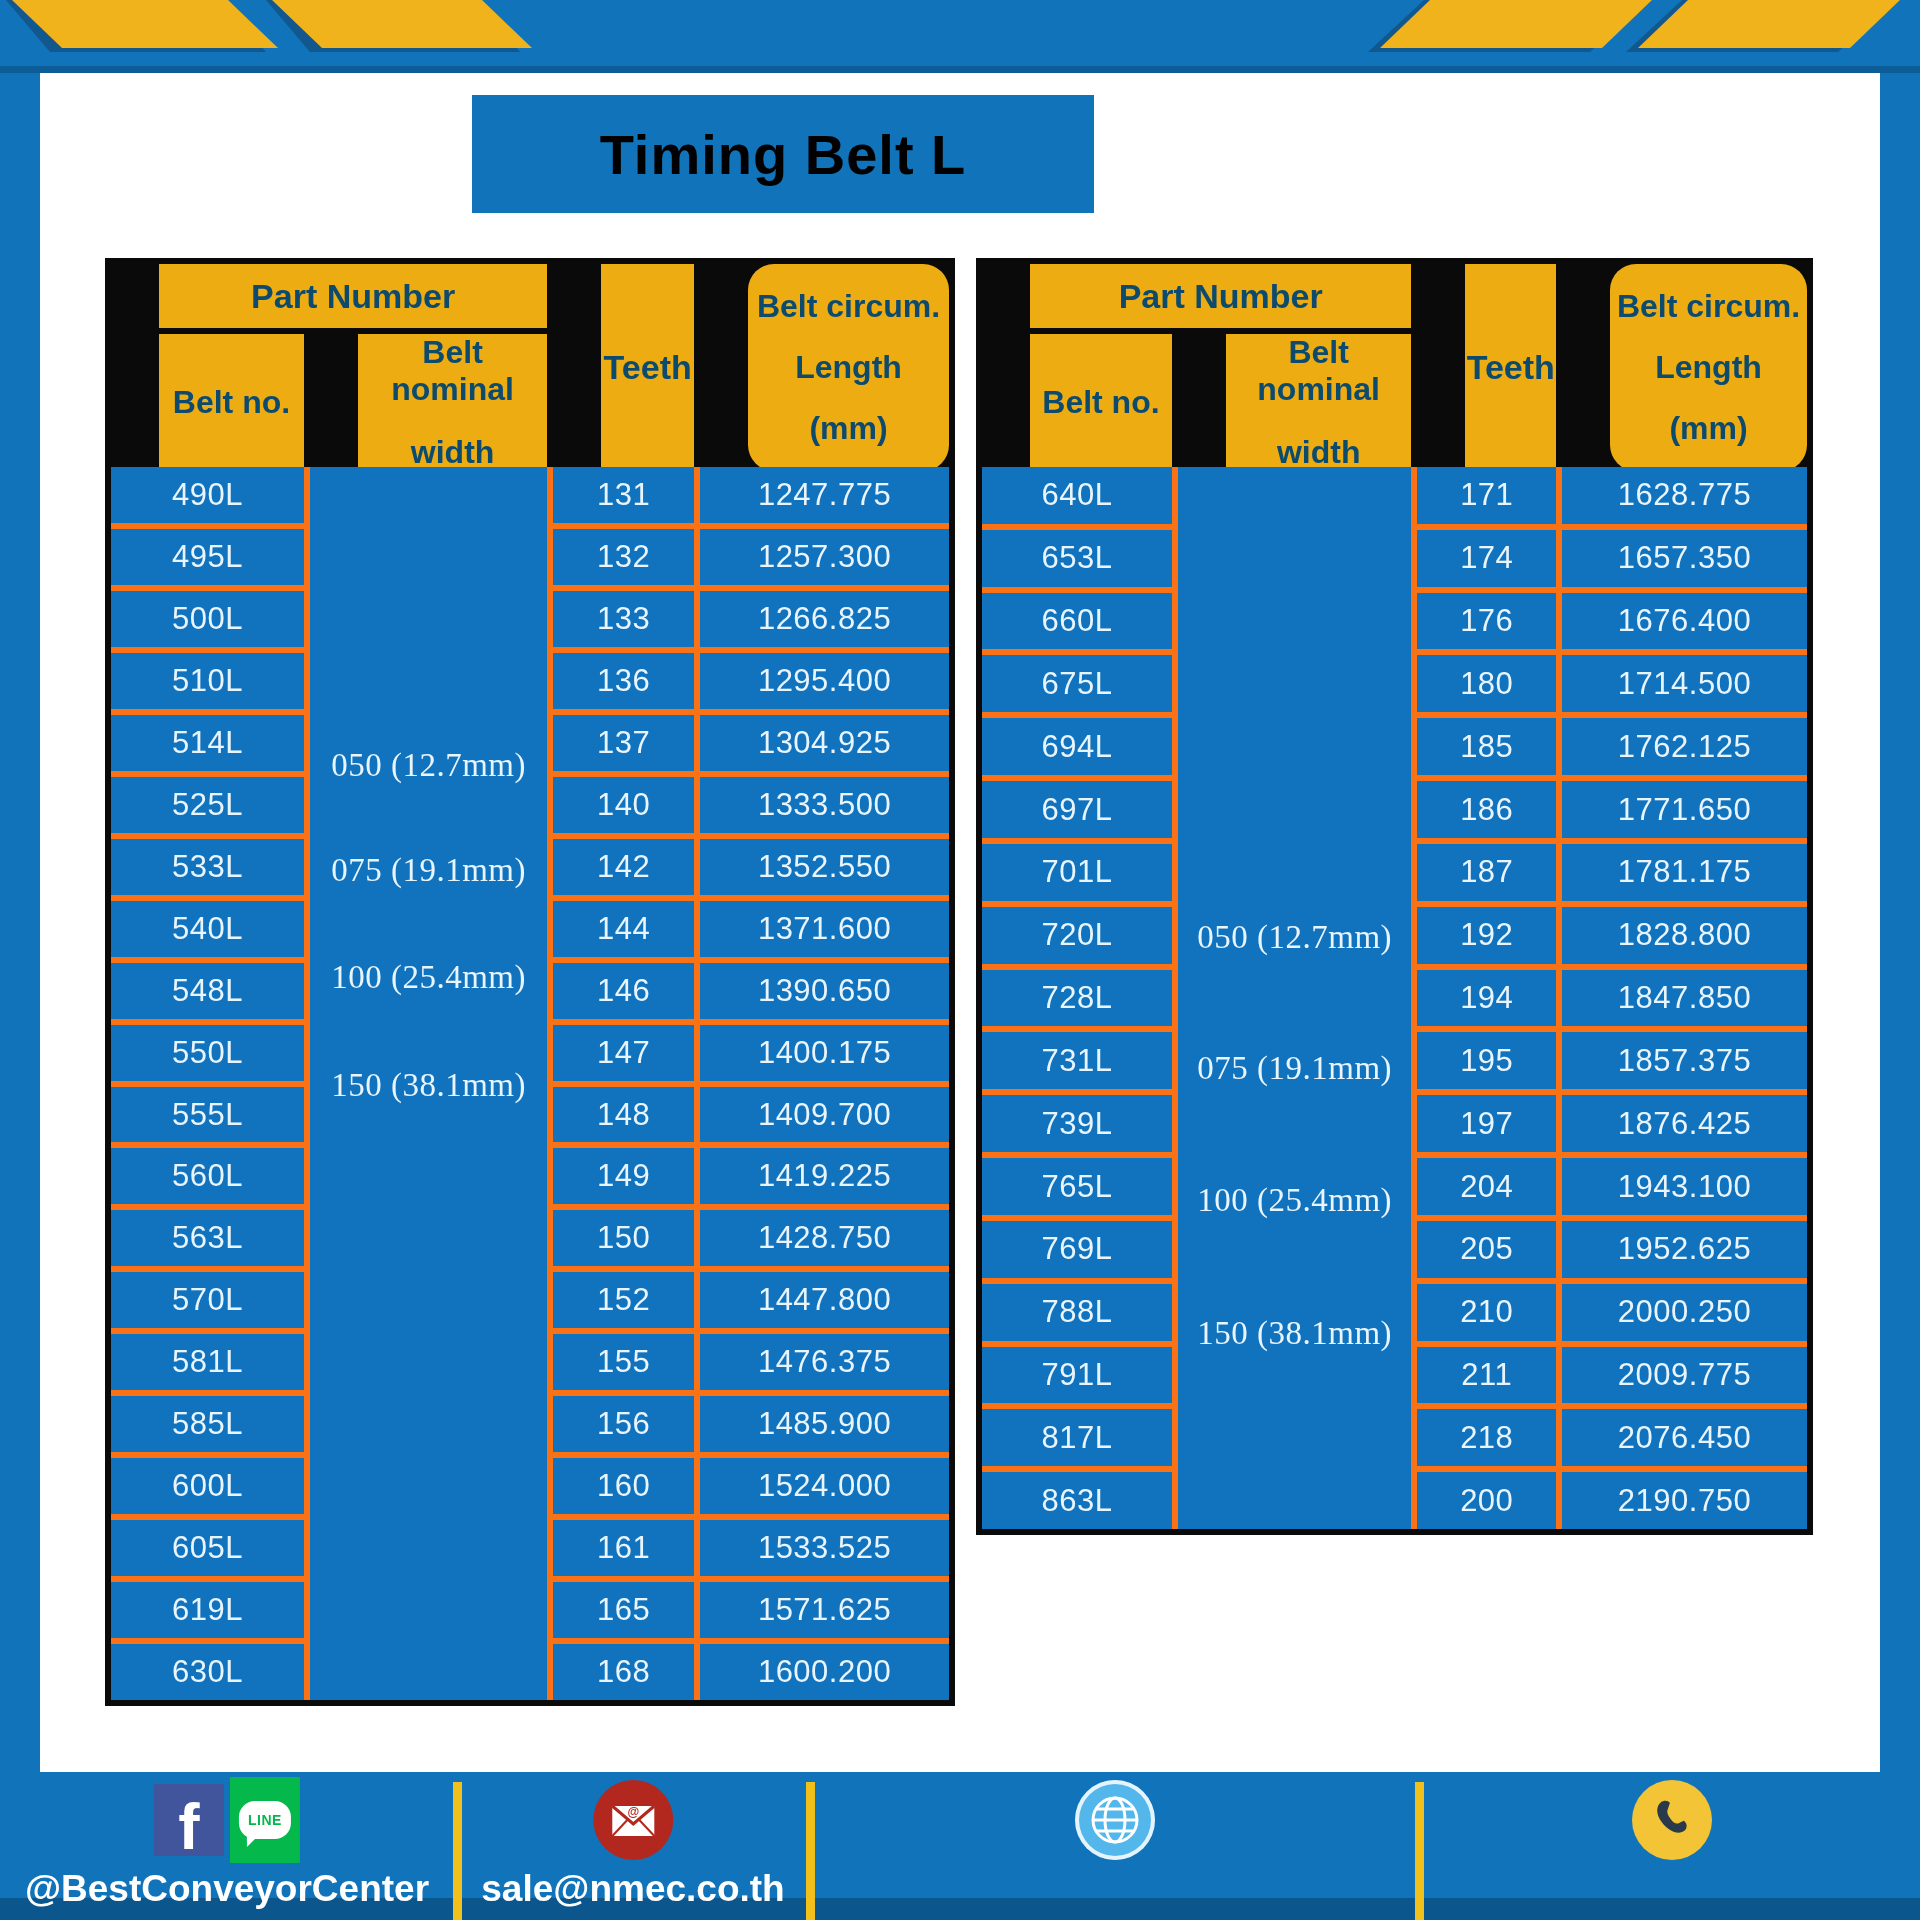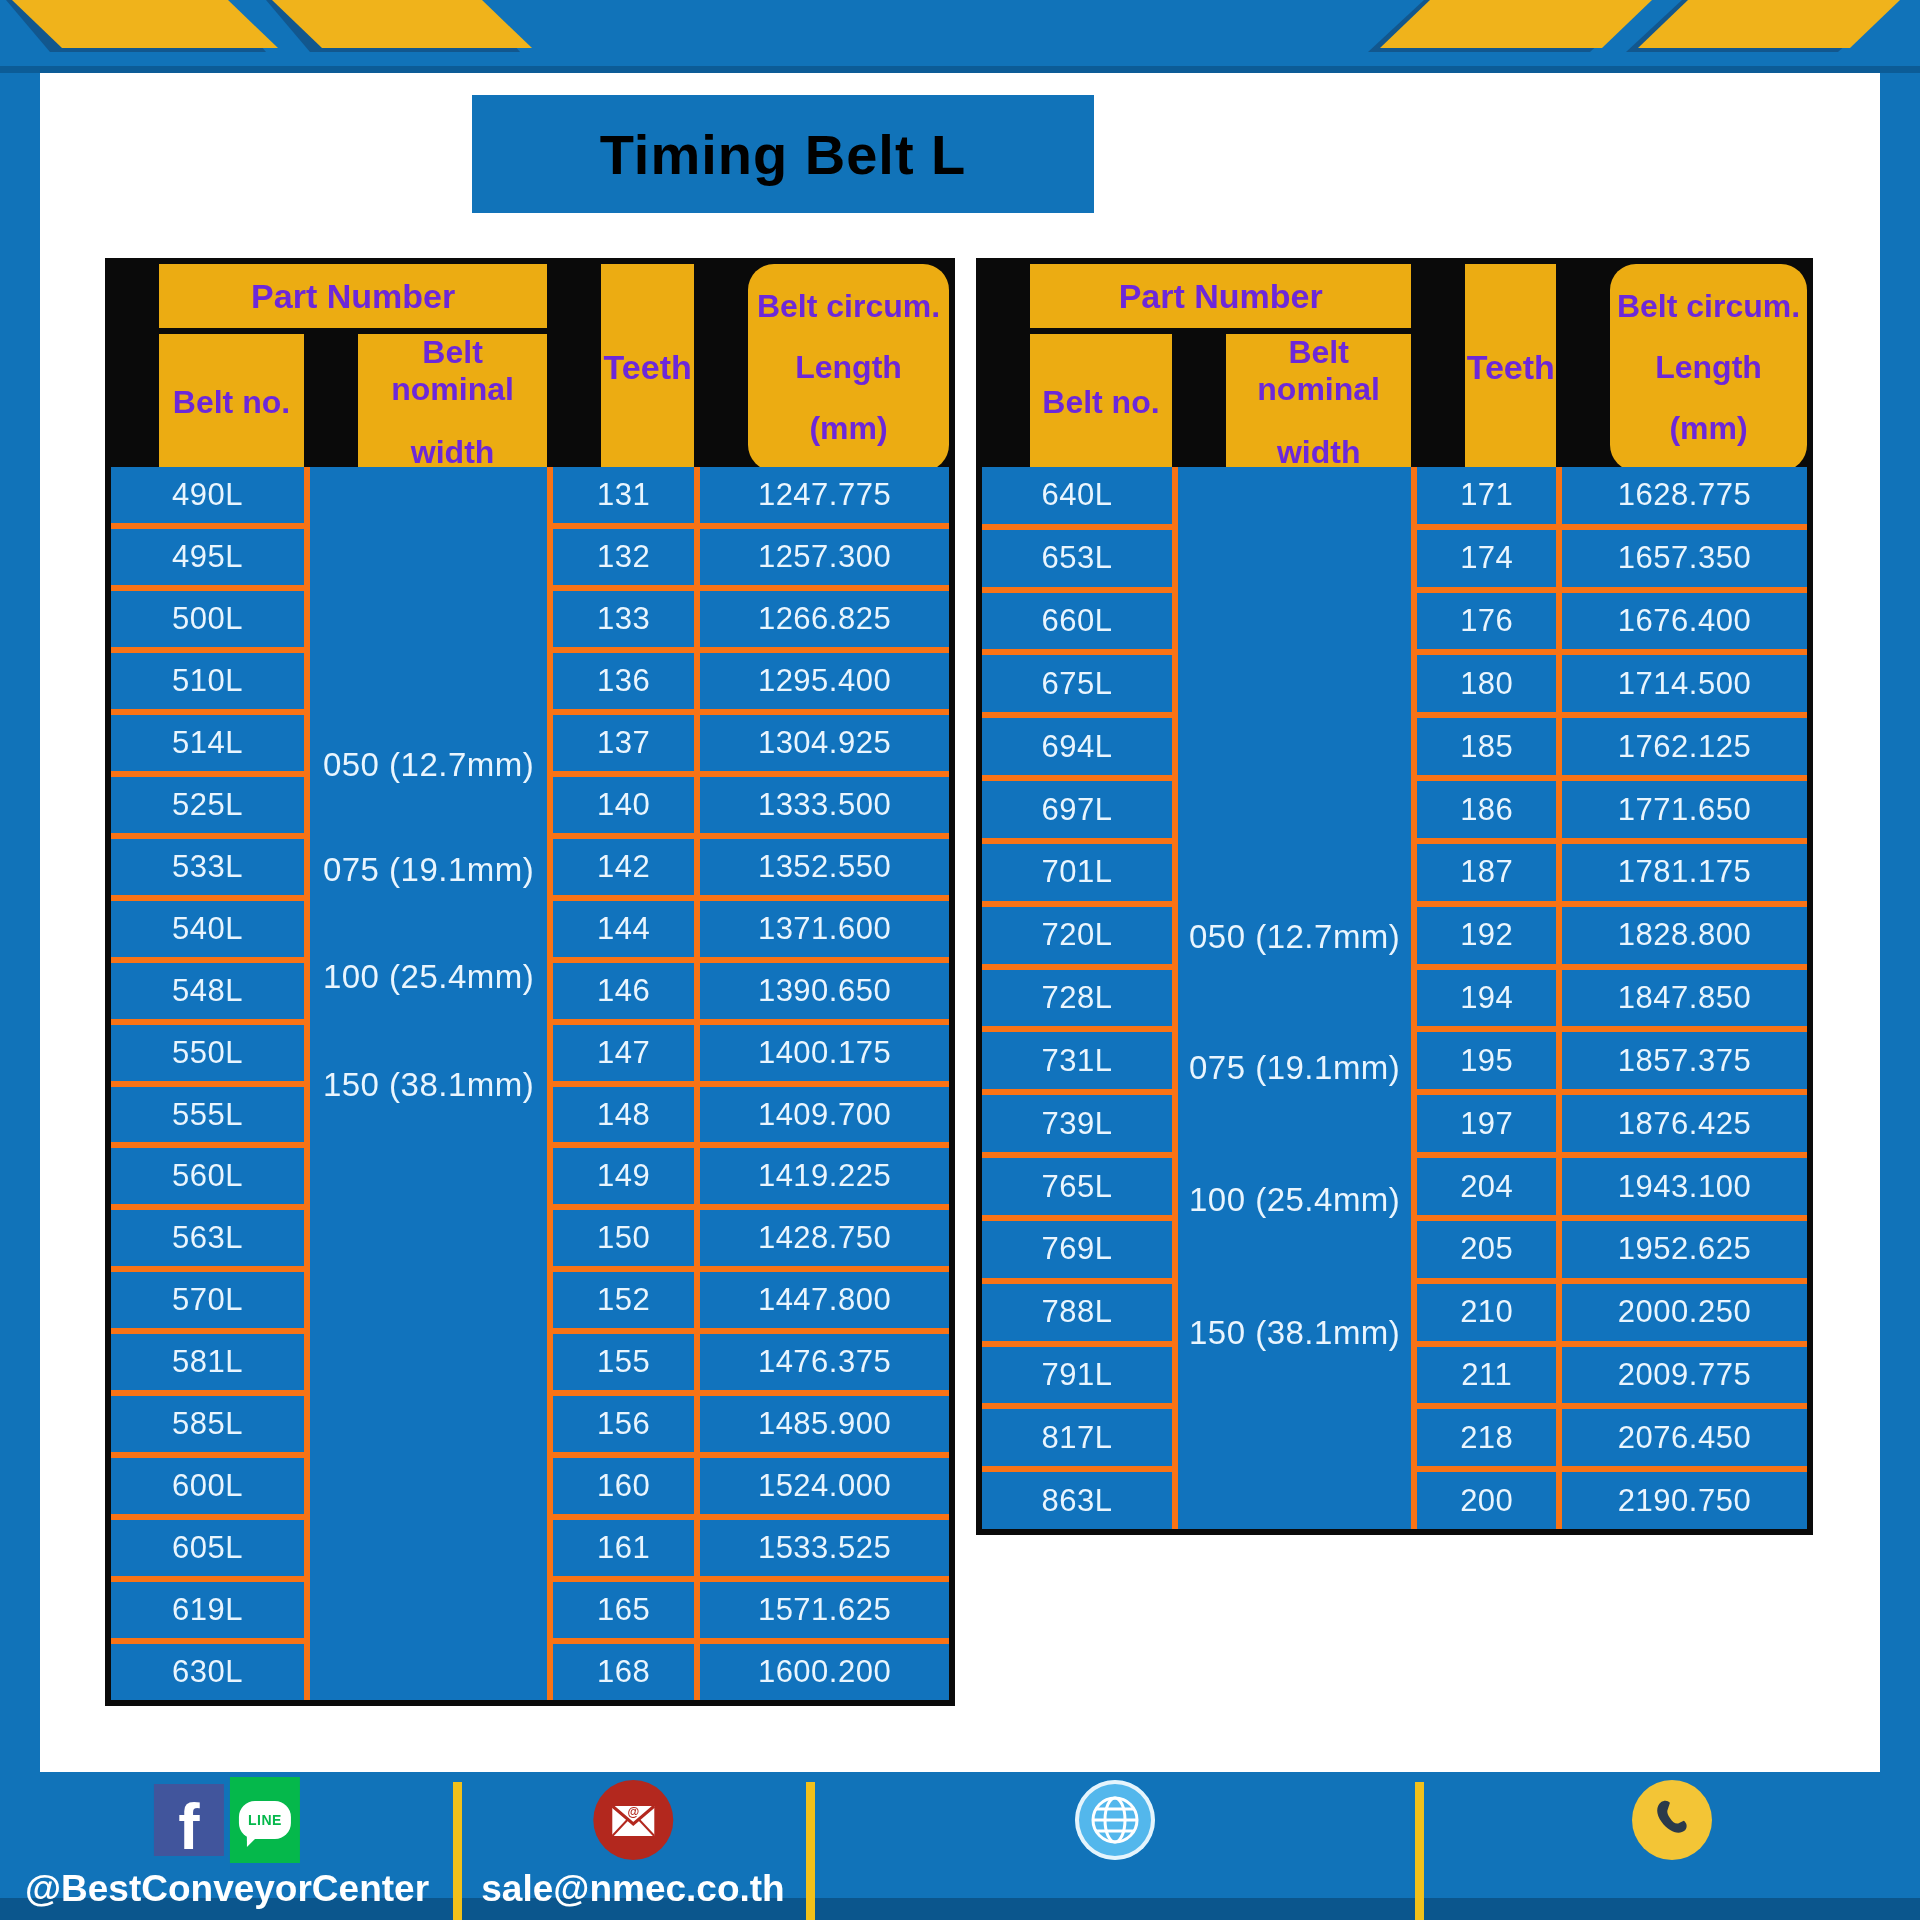--- a/index.html
+++ b/index.html
@@ -25,38 +25,38 @@
   .watermark{position:absolute;left:200px;top:560px;width:950px;height:760px;opacity:.26;pointer-events:none;}
   
   .spec-table{position:absolute;background:#0A0A0A;padding:6px;box-sizing:border-box;}
   .table-left{left:105px;top:258px;width:850px;height:1448px;}
   .table-right{left:976px;top:258px;width:837px;height:1277px;}
   .thead{
     display:grid;height:197px;gap:6px;background:#0A0A0A;
     grid-template-columns:200fr 246fr 146fr 258fr;
     grid-template-rows:64px 1fr;
   }
-  .th{background:#ECAC12;color:#6d28d9;font-weight:bold;display:flex;align-items:center;justify-content:center;text-align:center;margin-left:48px;}
+  .th{background:#ECAC12;color:#0c4a6e;font-weight:bold;display:flex;align-items:center;justify-content:center;text-align:center;margin-left:48px;}
   .th-part{grid-column:1 / 3;grid-row:1;font-size:34px;}
   .th-beltno{grid-column:1;grid-row:2;font-size:32px;}
   .th-width{grid-column:2;grid-row:2;font-size:32px;flex-direction:column;gap:26px;}
   .th-teeth{grid-column:3;grid-row:1 / 3;font-size:34px;}
   .th-circum{grid-column:4;grid-row:1 / 3;font-size:32px;flex-direction:column;justify-content:space-evenly;border-radius:26px;}
   .tbody{
     display:grid;gap:6px;background:#f97316;margin-top:6px;
     grid-template-columns:200fr 246fr 146fr 258fr;
   }
   .table-left .tbody{height:1233px;}
   .table-right .tbody{height:1062px;border-radius:8px;}
   .col{display:flex;flex-direction:column;gap:6px;}
   .cell{
     flex:1;background:#1173BD;color:#E9F5FE;font-size:31px;letter-spacing:.5px;
     display:flex;align-items:center;justify-content:center;
   }
-  .col-width{background:#1173BD;position:relative;}
+  .col-width{background:#1173BD;position:relative;font-family:Liberation Serif, serif;}
   .width-label{
     position:absolute;left:0;width:100%;transform:translateY(-50%);
     color:#E9F5FE;font-size:33px;letter-spacing:.5px;text-align:center;
   }
   
   .footer{position:absolute;left:0;top:1772px;width:1920px;height:148px;background:#1173B9;}
   .footer-darkstrip{position:absolute;left:0;top:1898px;width:1920px;height:22px;background:#0B568D;}
   .fdiv{position:absolute;top:1782px;width:9px;height:138px;background:#F2C01A;}
   .fsection{position:absolute;top:1780px;display:flex;flex-direction:column;align-items:center;gap:8px;transform:translateX(-50%);}
   .ficons{display:flex;align-items:center;gap:6px;height:80px;}

